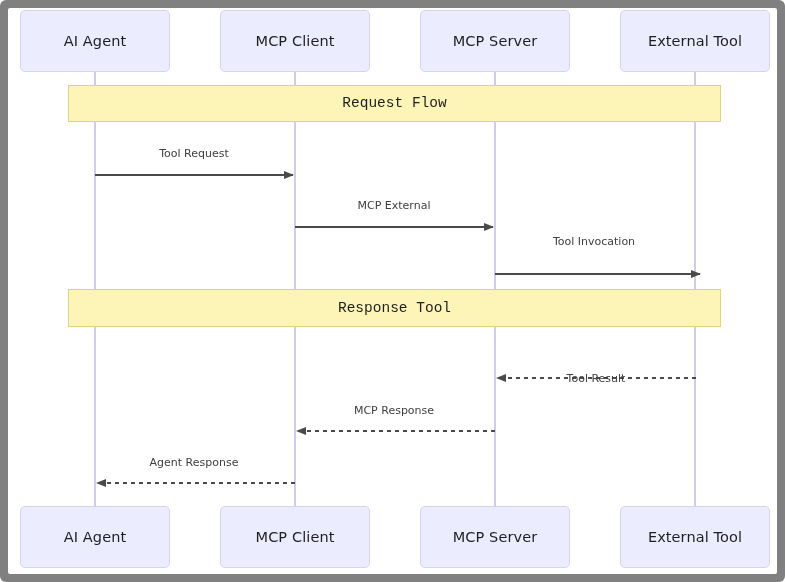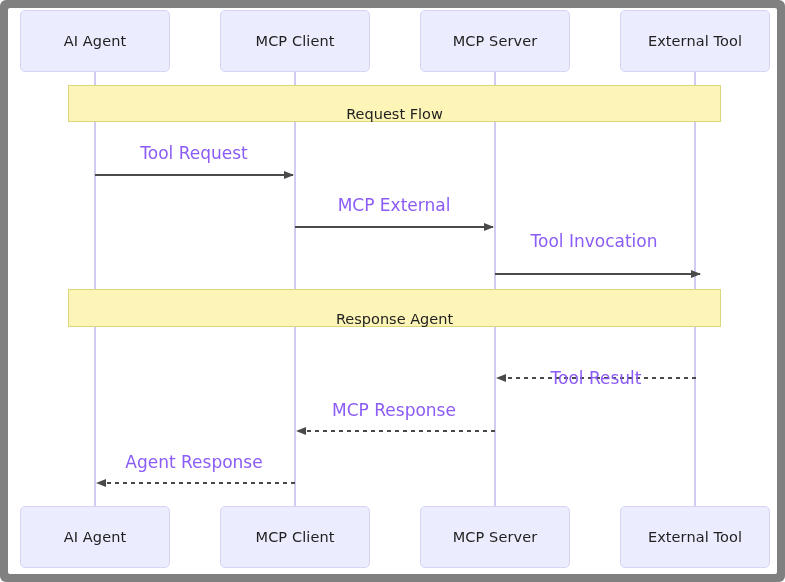--- a/index.html
+++ b/index.html
@@ -63,34 +63,35 @@
     line-height: 1;
     white-space: nowrap;
   }
   
   .banner {
     position: absolute;
     box-sizing: border-box;
     background: #FDF4B8;
     border: 1.5px solid #DCD67A;
     display: flex;
-    align-items: flex-end;
+    align-items: center;
     justify-content: center;
+    font-family: Liberation Mono, monospace;
   }
   .banner-label {
     font-size: 14.5px;
     color: #1f1f1f;
     line-height: 1;
     white-space: nowrap;
   }
   
   .msg-label {
     position: absolute;
-    font-size: 17px;
-    color: #8b5cf6;
+    font-size: 11px;
+    color: #404040;
     line-height: 1;
     white-space: nowrap;
     transform: translate(-50%, -50%);
   }
 </style>
 </head>
 <body>
 
 <div id="root">
   <div class="frame"></div>
@@ -132,21 +133,21 @@
           <div class="actor" style="left: 620px; top: 10px; width: 150px; height: 62px;">
             <span class="actor-label">External Tool</span>
           </div>
         </div>
 
       <div id="banners">
           <div class="banner" style="left: 68px; top: 85px; width: 653px; height: 37px;">
             <span class="banner-label">Request Flow</span>
           </div>
           <div class="banner" style="left: 68px; top: 289px; width: 653px; height: 38px;">
-            <span class="banner-label">Response Agent</span>
+            <span class="banner-label">Response Tool</span>
           </div>
         </div>
 
       <div id="message-labels">
           <div class="msg-label" style="left: 194px; top: 153px;">Tool Request</div>
           <div class="msg-label" style="left: 394px; top: 205px;">MCP External</div>
           <div class="msg-label" style="left: 594px; top: 241px;">Tool Invocation</div>
           <div class="msg-label" style="left: 596px; top: 357px; margin-top: 21px;">Tool Result</div>
           <div class="msg-label" style="left: 394px; top: 410px;">MCP Response</div>
           <div class="msg-label" style="left: 194px; top: 462px;">Agent Response</div>

